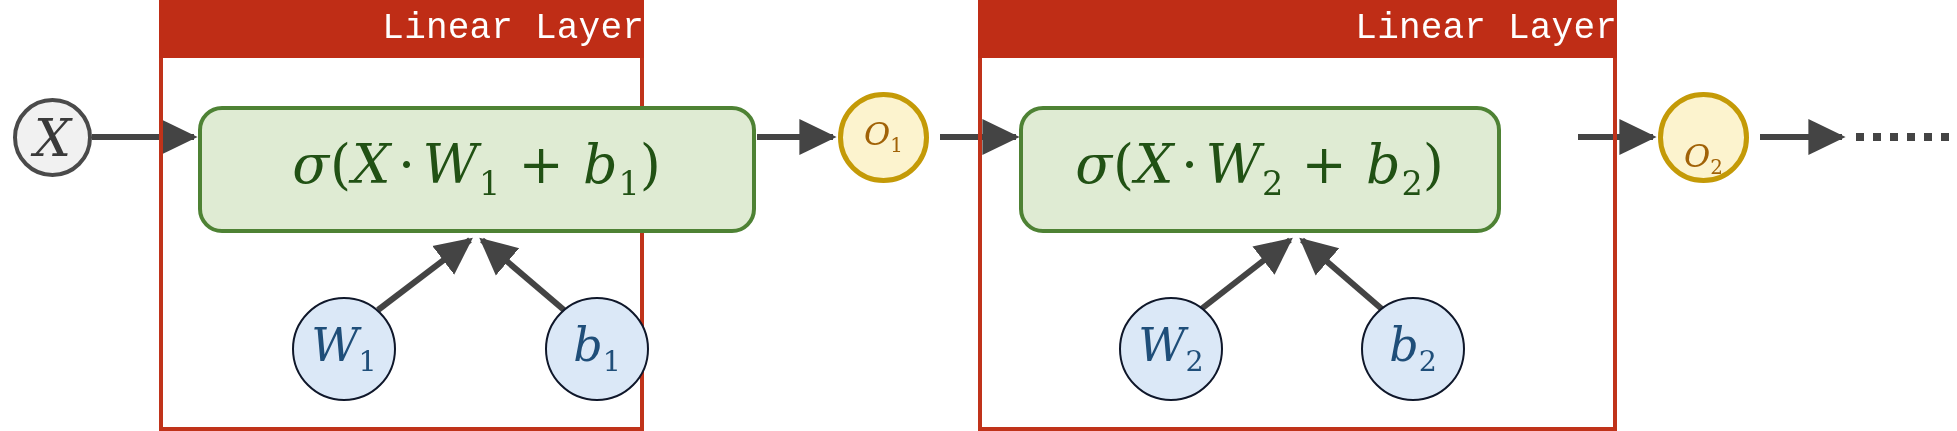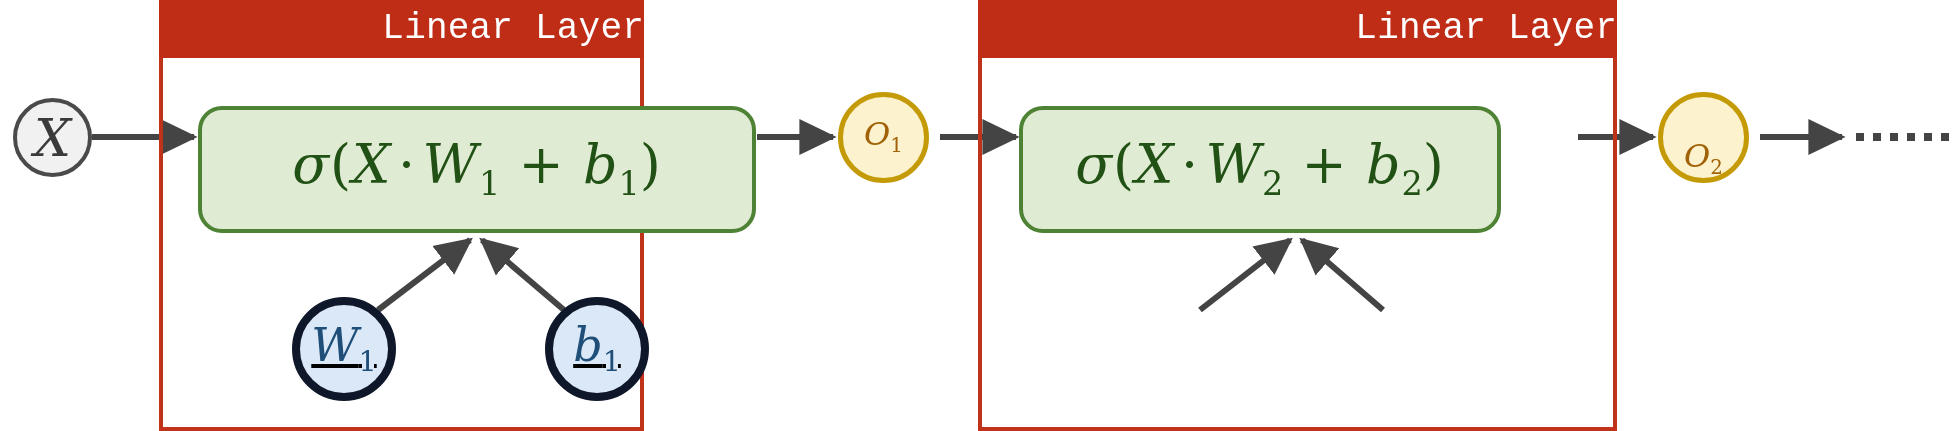--- a/index.html
+++ b/index.html
@@ -103,22 +103,21 @@
   .node-input .lbl { color: #3A3A3A; font-size: 52px; }
 
   .node-output {
     background: #FCF3CE;
     border: 5px solid #C49A07;
   }
   .node-output .lbl { color: #a16207; font-size: 32px; }
 
   .node-param {
     background: #DBE8F7;
-    border: 8px solid #0f172a;
-    text-decoration: underline;
+    border: 2px solid #0f172a;
   }
   .node-param .lbl { color: #1F4E79; font-size: 46px; }
 
   
   .dots {
     position: absolute;
     display: flex;
     align-items: center;
     gap: 9px;
   }
@@ -197,21 +196,31 @@
     <span>Linear Layer</span>
   </div>
   <div class="layer-box" style="left:978px; top:58px; width:639px; height:373px;"></div>
 
   <div class="formula-box" style="left:1019px; top:106px; width:482px; height:127px;">
     <span class="formula-text">
       <span>σ</span><span class="op">(</span><span>X</span> <span class="op">·</span> <span>W</span><span class="sub">2</span> <span class="op">+</span> <span>b</span><span class="sub">2</span><span class="op">)</span>
     </span>
   </div>
 
-
+  <div class="node node-param" style="left:1119px; top:297px; width:104px; height:104px;">
+    <span class="lbl">
+      <span>W</span><span class="sub">2</span>
+    </span>
+  </div>
+
+  <div class="node node-param" style="left:1361px; top:297px; width:104px; height:104px;">
+    <span class="lbl">
+      <span>b</span><span class="sub">2</span>
+    </span>
+  </div>
 
   <div class="node node-output" style="left:1658px; top:92px; width:91px; height:91px;align-items:flex-end;">
     <span class="lbl">
       <span>O</span><span class="sub">2</span>
     </span>
   </div>
 
   <div class="dots" style="left:1856px; top:133px;">
     <span></span>
     <span></span>

